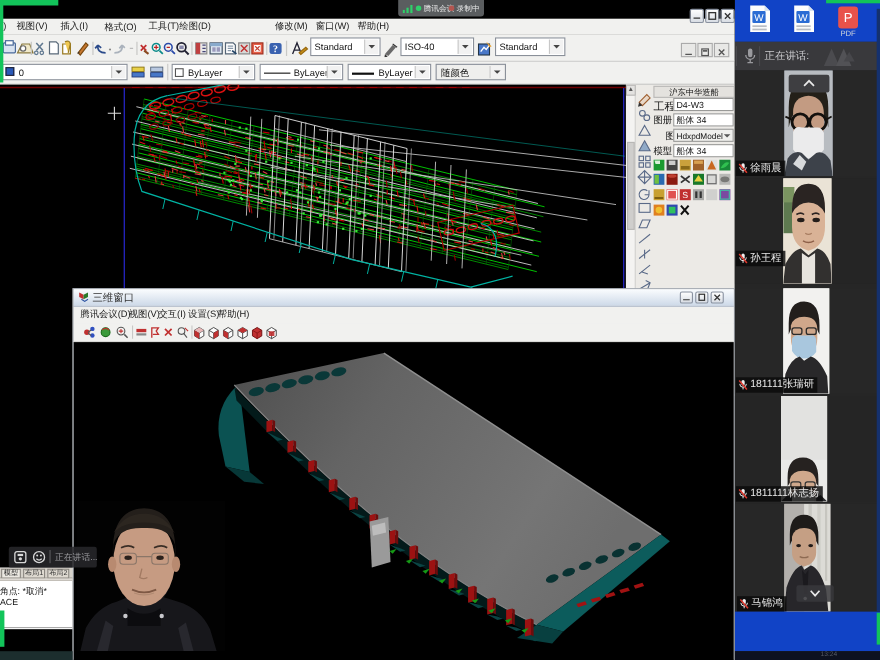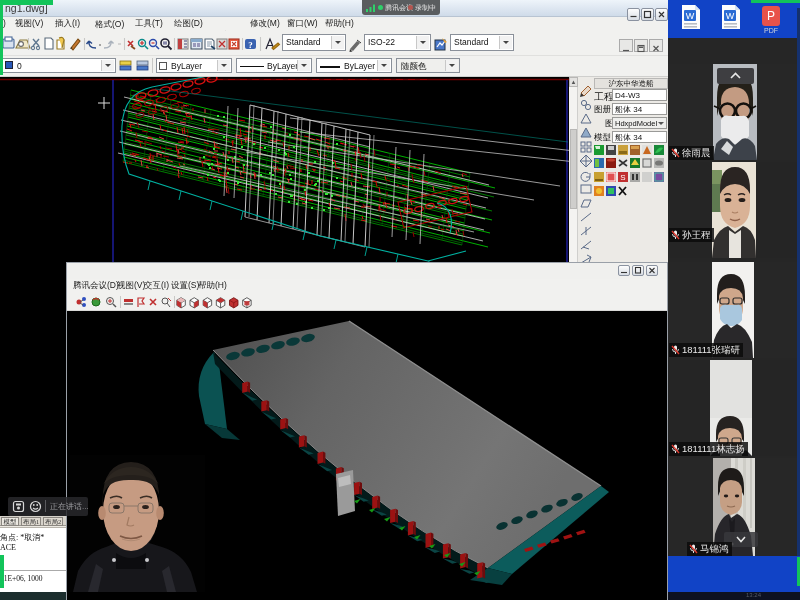--- a/index.html
+++ b/index.html
@@ -7,30 +7,27 @@
 .abs{position:absolute}
 .combo{position:absolute;background:#fff;border:1px solid #8a9099;height:17px;font-size:8.5px;color:#111;line-height:15px}
 .combo .arr{position:absolute;right:1px;top:1px;bottom:1px;width:13px;background:#f2f2f2;border-left:1px solid #c8c8c8}.combo .arr:after{content:"";position:absolute;left:3px;top:50%;margin-top:-2px;border:3.5px solid transparent;border-top-color:#444}
 .tag{position:absolute;height:14px;background:rgba(10,10,10,.82);color:#e8e8e8;font-size:9.5px;line-height:14px;white-space:nowrap;overflow:hidden;padding:0 3px 0 13px}
 .tag svg{position:absolute;left:2px;top:2px}
 .mbtn{position:absolute;width:13px;height:13px;background:linear-gradient(#fdfdfd,#d8dde4);border:1px solid #8a92a0;border-radius:2px;color:#333;font-size:8px;text-align:center;line-height:11px}
 </style></head>
 <body>
 <div id="root">
 
-<div class="abs" id="titlebar" style="left:0;top:0;width:668px;height:17px;background:linear-gradient(#eef4fa,#cfdbe9);border-bottom:1px solid #b8c4d2">
-  <span style="position:absolute;left:5px;top:2px;font-size:10.5px;color:#3a3a3a">ng1.dwg]</span>
-</div>
 <div class="abs" id="menubar" style="left:0;top:17px;width:668px;height:14px;background:#f1f1ef;font-size:8.5px;color:#1a1a1a;white-space:nowrap;overflow:hidden">
   <span style="position:absolute;left:3px;top:1px">)</span>
   <span style="position:absolute;left:15px;top:1px">视图(V)</span>
   <span style="position:absolute;left:55px;top:1px">插入(I)</span>
   <span style="position:absolute;left:95px;top:2px">格式(O)</span>
   <span style="position:absolute;left:135px;top:1px">工具(T)</span>
-  <span style="position:absolute;left:174px;top:1px">绘图(D)</span>
+  <span style="position:absolute;left:163px;top:1px">绘图(D)</span>
   <span style="position:absolute;left:212px;top:13px">标注(N)</span>
   <span style="position:absolute;left:250px;top:1px">修改(M)</span>
   <span style="position:absolute;left:287px;top:1px">窗口(W)</span>
   <span style="position:absolute;left:325px;top:1px">帮助(H)</span>
 </div>
 <div class="abs" id="tb1" style="left:0;top:31px;width:668px;height:25px;background:#f1f1ef;border-bottom:1px solid #e0e0de">
 <svg class="abs" style="left:0;top:5px" width="300" height="18" viewBox="0 0 300 18">
   <g stroke-width="1.1" fill="none">
     <rect x="3" y="3" width="11" height="9" rx="1" fill="#d8e2f0" stroke="#4a6a9a"></rect>
           <rect x="5" y="1" width="7" height="4" fill="#fff" stroke="#4a6a9a"></rect>
@@ -88,21 +85,21 @@
 </svg>
 <div class="combo" style="left:282px;top:3px;width:64px">
   <span style="padding-left:3px">Standard</span><span class="arr"></span>
 </div>
 <svg class="abs" style="left:349px;top:7px" width="14" height="14" viewBox="0 0 14 14">
         <path d="M1 11 L8 3 l3 2 -7 8 Z" fill="#6a6a6a"></path>
         <path d="M1 11 l-0.5 3 3 -0.5Z" fill="#333"></path>
         <path d="M8 2 l4 3" stroke="#333" fill="none"></path>
       </svg>
 <div class="combo" style="left:364px;top:3px;width:67px">
-  <span style="padding-left:3px">ISO-22</span><span class="arr"></span>
+  <span style="padding-left:3px">ISO-40</span><span class="arr"></span>
 </div>
 <svg class="abs" style="left:434px;top:6px" width="14" height="14" viewBox="0 0 14 14">
         <rect x="1" y="3" width="10" height="10" fill="#4a78c8" stroke="#234"></rect>
         <path d="M3 10 l3 -4 2 2 3 -4" stroke="#fff" fill="none" stroke-width="1.2"></path>
         <path d="M8 1 l5 4 -2 1 Z" fill="#e8a030"></path>
       </svg>
 <div class="combo" style="left:450px;top:3px;width:64px">
   <span style="padding-left:3px">Standard</span><span class="arr"></span>
 </div>
 </div>
@@ -844,20 +841,28 @@
       <rect x="0" y="41" width="10" height="10" fill="#e08020"></rect>
           <circle cx="5" cy="46" r="3" fill="#f0c030"></circle>
       <rect x="12" y="41" width="10" height="10" fill="#3048b0"></rect>
           <rect x="14" y="43" width="6" height="6" fill="#30c060"></rect>
       <path d="M25 42 l7 8 M32 42 l-7 8" stroke="#111" stroke-width="1.8"></path>
     </g>
   </svg>
 </div>
 
 <div class="abs" id="win3d" style="left:66px;top:262px;width:602px;height:338px;background:#f0f0ee;border:1px solid #9aa0a8">
+  <div class="abs" style="left:0;top:0;width:600px;height:16px;background:linear-gradient(#fafcfe,#cdd9e8);border-bottom:1px solid #b0bac8">
+    <svg class="abs" style="left:4px;top:2px" width="11" height="11" viewBox="0 0 11 11">
+          <path d="M1 1 l4 2 v4 l-4 -2Z" fill="#c03030"></path>
+          <path d="M5 3 l4 -2 v4 l-4 2Z" fill="#2a7a2a"></path>
+          <path d="M3 7 l3 2 3 -2" stroke="#2850a0" fill="none"></path>
+        </svg>
+        <span style="position:absolute;left:17px;top:2px;font-size:9.5px;color:#333">三维窗口</span>
+  </div>
   <div class="abs" style="left:0;top:16px;width:600px;height:15px;background:#f1f1ef;font-size:8.5px;color:#1a1a1a">
     <span style="position:absolute;left:6px;top:1px">腾讯会议(D)</span>
     <span style="position:absolute;left:50px;top:1px">视图(V)</span>
     <span style="position:absolute;left:77px;top:1px">交互(I)</span>
     <span style="position:absolute;left:104px;top:1px">设置(S)</span>
     <span style="position:absolute;left:131px;top:1px">帮助(H)</span>
   </div>
   <div class="abs" id="tb3d" style="left:0;top:31px;width:600px;height:17px;background:#f1f1ef;border-bottom:1px solid #d8d8d6">
 <svg class="abs" style="left:6px;top:1px" width="200" height="15" viewBox="0 0 200 15">
   <g fill="none" stroke-width="1">
@@ -1008,21 +1013,21 @@
       <path d="M 377.0 244.0 l 6.5 -2 l -3.5 4.5 Z" fill="#169916"></path>
       <path d="M 392.0 253.0 l 6.5 -2 l -3.5 4.5 Z" fill="#169916"></path>
       <path d="M 407.0 262.0 l 6.5 -2 l -3.5 4.5 Z" fill="#169916"></path>
       <path d="M 457.0 238.0 l 8 -2.4 l 1.6 3 l -8 2.4 Z" fill="#a01212"></path>
       <path d="M 470.0 233.8 l 8 -2.4 l 1.6 3 l -8 2.4 Z" fill="#a01212"></path>
       <path d="M 483.0 229.6 l 8 -2.4 l 1.6 3 l -8 2.4 Z" fill="#a01212"></path>
       <path d="M 496.0 225.4 l 8 -2.4 l 1.6 3 l -8 2.4 Z" fill="#a01212"></path>
       <path d="M 509.0 221.2 l 8 -2.4 l 1.6 3 l -8 2.4 Z" fill="#a01212"></path>
     </svg>
 
-<div class="abs" id="cmd" style="left:0;top:516px;width:66px;height:84px;background:#fff;overflow:hidden;font-family:Liberation Serif, serif">
+<div class="abs" id="cmd" style="left:0;top:516px;width:66px;height:56px;background:#fff;overflow:hidden;font-family:Liberation Sans, sans-serif">
   <div class="abs" style="left:0;top:0;width:66px;height:10px;background:#d6d2ca;border-bottom:1px solid #9a968e">
     <span class="abs" style="left:1px;top:1px;width:18px;height:9px;background:#ece9e2;border:1px solid #8a8680;font-size:6.5px;line-height:8px;text-align:center;color:#222">模型</span>
     <span class="abs" style="left:21px;top:1px;width:20px;height:9px;background:#ded9d0;border:1px solid #8a8680;font-size:6.5px;line-height:8px;text-align:center;color:#333">布局1</span>
     <span class="abs" style="left:43px;top:1px;width:20px;height:9px;background:#ded9d0;border:1px solid #8a8680;font-size:6.5px;line-height:8px;text-align:center;color:#333">布局2</span>
   </div>
   <div class="abs" style="left:0;top:10px;width:66px;height:2px;background:#ece9e2;border-bottom:1px solid #b8b4ac"></div>
   <div class="abs" style="left:0;top:16px;font-size:8px;color:#111;white-space:nowrap">角点: *取消*</div>
   <div class="abs" style="left:0;top:27px;font-size:8px;color:#111">ACE</div>
   <div class="abs" style="left:0;top:54px;width:66px;height:1px;background:#aaa"></div>
   <div class="abs" style="left:0;top:58px;font-size:7.5px;color:#111;white-space:nowrap">01E+06, 1000</div>
@@ -1090,20 +1095,36 @@
       <rect x="4" y="19" width="13" height="1.6" fill="#b9bdc4"></rect>
           <rect x="4" y="22" width="13" height="1.6" fill="#b9bdc4"></rect>
     </svg>
     <svg class="abs" style="left:92px;top:4px" width="22" height="30" viewBox="0 0 22 30">
       <rect x="2" y="2" width="18" height="20" rx="3" fill="#e8524a"></rect>
       <text x="11" y="16" font-size="12" fill="#fff" text-anchor="middle" font-family="Liberation Sans">P</text>
       <text x="11" y="29" font-size="7" fill="#cfd4da" text-anchor="middle" font-family="Liberation Sans">PDF</text>
     </svg>
   </div>
 
+  <div class="abs" style="left:0;top:38px;width:132px;height:26px;background:#39393c">
+    <svg class="abs" style="left:8px;top:5px" width="12" height="16" viewBox="0 0 12 16">
+      <rect x="4" y="1" width="4" height="8" rx="2" fill="#9a9a9e"></rect>
+      <path d="M2 7 a4 4 0 0 0 8 0" stroke="#9a9a9e" fill="none" stroke-width="1.2"></path>
+      <line x1="6" y1="11" x2="6" y2="14" stroke="#9a9a9e" stroke-width="1.2"></line>
+          <line x1="3.5" y1="14" x2="8.5" y2="14" stroke="#9a9a9e" stroke-width="1.2"></line>
+    </svg>
+    <div class="abs" style="left:1px;top:4px;width:1px;height:18px;background:#4a4a4e"></div>
+    <div class="abs" style="left:22px;top:4px;width:1px;height:18px;background:#4a4a4e"></div>
+    <span style="position:absolute;left:27px;top:7px;font-size:9.5px;color:#c9c9cc">正在讲话:</span>
+    <svg class="abs" style="left:80px;top:4px" width="30" height="19" viewBox="0 0 30 19">
+      <path d="M1 18 L8 2 L15 18 Z" fill="#4b4b4f"></path>
+          <path d="M12 18 L19 2 L26 18 Z" fill="#525256"></path>
+          <path d="M19 14 L24 5 L29 14 Z" fill="#47474b"></path>
+    </svg>
+  </div>
 
   <div class="abs" style="left:0;top:64px;width:132px;height:96px;background:#272727">
     <div class="abs" style="left:45px;top:0;width:44px;height:96px;background:#adb3bb;overflow:hidden">
       <svg width="44" height="96" viewBox="0 0 44 96">
         <rect width="44" height="96" fill="#b8bcc1"></rect>
         <path d="M4 34 Q4 8 22 8 Q40 8 40 34 L40 52 Q38 42 34 38 L10 38 Q6 42 4 52 Z" fill="#242019"></path>
         <path d="M8 38 Q8 24 22 23 Q36 24 36 40 L36 52 Q36 62 22 64 Q8 62 8 52 Z" fill="#c39b82"></path>
         <circle cx="14.5" cy="47" r="7.5" fill="none" stroke="#14110e" stroke-width="2.6"></circle>
         <circle cx="30.5" cy="47" r="7.5" fill="none" stroke="#14110e" stroke-width="2.6"></circle>
         <line x1="21" y1="46" x2="24" y2="46" stroke="#14110e" stroke-width="2"></line>
@@ -1208,21 +1229,21 @@
         <path d="M14 48 q4 2 8 0" stroke="#8d6a52" stroke-width="1.2" fill="none"></path>
         <path d="M0 98 L2 76 Q8 58 16 56 L18 60 L24 56 Q32 58 38 78 L40 98 Z" fill="#27262a"></path>
         <path d="M16 60 L19 64 L22 60 L21 82 L18 82 Z" fill="#1b1a1e"></path>
         <circle cx="19" cy="86" r="1.6" fill="#cfcfd2"></circle>
       </svg>
     </div>
     <div class="abs" style="left:56px;top:74px;width:34px;height:15px;background:rgba(56,56,60,.85);border-radius:2px"><svg width="34" height="15" viewBox="0 0 34 15">
             <path d="M13 5 L17 9.5 L21 5" stroke="#e8e8e8" stroke-width="1.5" fill="none"></path>
           </svg></div>
   </div>
-  <div class="abs tag" style="left:19px;top:542px">马锦鸿<svg width="9" height="10" viewBox="0 0 9 10">
+  <div class="abs tag" style="left:2px;top:542px">马锦鸿<svg width="9" height="10" viewBox="0 0 9 10">
           <rect x="3" y="0.5" width="3" height="5" rx="1.5" fill="#eee"></rect>
           <path d="M1.5 4 a3 3 0 0 0 6 0" stroke="#eee" fill="none" stroke-width="0.9"></path>
           <line x1="4.5" y1="7" x2="4.5" y2="9" stroke="#eee" stroke-width="0.9"></line>
           <line x1="1" y1="1" x2="8" y2="9" stroke="#e03a2f" stroke-width="1.4"></line>
         </svg></div>
 
   <div class="abs" style="left:0;top:556px;width:132px;height:36px;background:#1143c6"></div>
   <div class="abs" style="left:0;top:592px;width:132px;height:8px;background:#0d1120"></div>
   <span style="position:absolute;left:78px;top:592px;font-size:6px;color:#555b66">13:24</span>
 

